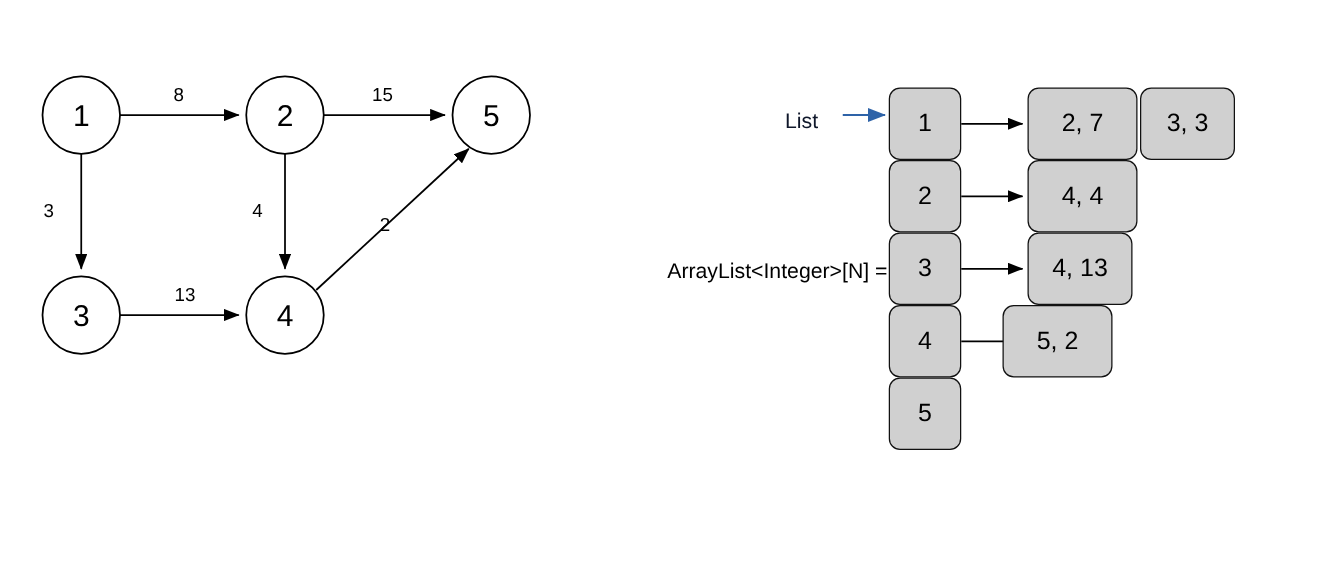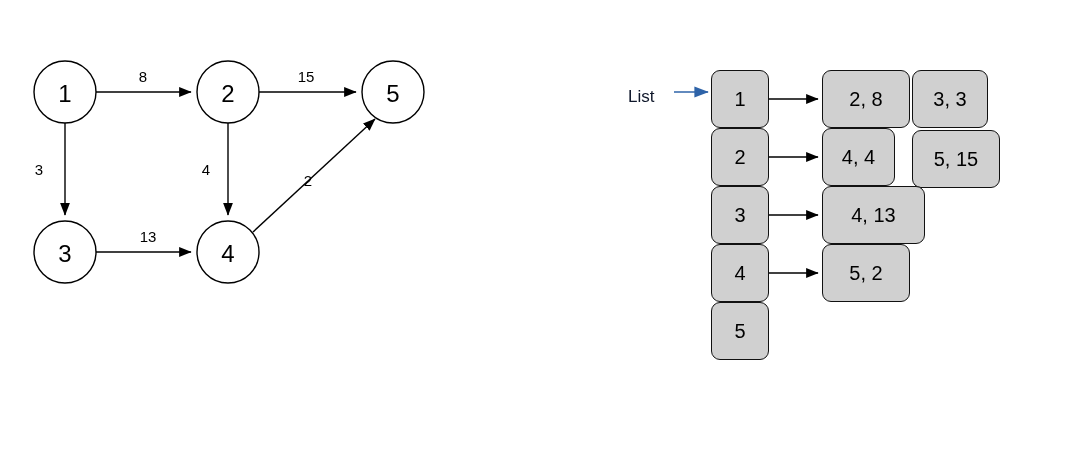--- a/index.html
+++ b/index.html
@@ -158,20 +158,21 @@
       <text class="edge-weight" x="306" y="76">15</text>
       <text class="edge-weight" x="39" y="169">3</text>
       <text class="edge-weight" x="206" y="169">4</text>
       <text class="edge-weight" x="148" y="236">13</text>
       <text class="edge-weight" x="308" y="180">2</text>
     </svg>
   </div>
 
   <div id="list-panel">
 
+    <div id="arraylist-caption">ArrayList&lt;Integer&gt;[N] =</div>
 
     <div id="list-pointer-label">List</div>
 
     <svg id="list-pointer-arrow" width="42" height="20">
       <defs>
         <marker id="arrowhead-blue" markerWidth="9" markerHeight="7" refX="8.5" refY="3.5" orient="auto" markerUnits="strokeWidth">
           <polygon points="0 0, 9 3.5, 0 7" fill="#2E63A8"></polygon>
         </marker>
       </defs>
       <line x1="0" y1="10" x2="34" y2="10" stroke="#2E63A8" stroke-width="1.6" marker-end="url(#arrowhead-blue)"></line>
@@ -183,24 +184,23 @@
       <line class="edge-line" x1="299" y1="215" x2="348" y2="215" marker-end="url(#arrowhead)"></line>
       <line class="edge-line" x1="299" y1="273" x2="348" y2="273" marker-end="url(#arrowhead)"></line>
     </svg>
 
     <div class="cell index-cell" style="top:70px;">1</div>
     <div class="cell index-cell" style="top:128px;">2</div>
     <div class="cell index-cell" style="top:186px;">3</div>
     <div class="cell index-cell" style="top:244px;">4</div>
     <div class="cell index-cell" style="top:302px;">5</div>
 
-    <div class="cell value-cell" style="left:352px; top:70px; width:88px;">2, 8</div>
+    <div class="cell value-cell" style="left:352px; top:70px; width:88px;">2, 7</div>
     <div class="cell value-cell" style="left:442px; top:70px; width:76px;">3, 3</div>
 
-    <div class="cell value-cell" style="left:352px; top:128px; width:73px;">4, 4</div>
-    <div class="cell value-cell" style="left:442px; top:130px; width:88px;">5, 15</div>
-
-    <div class="cell value-cell" style="left:352px; top:186px; width:103px;">4, 13</div>
-
-    <div class="cell value-cell" style="left:352px; top:244px; width:88px;">5, 2</div>
+    <div class="cell value-cell" style="left:352px; top:128px; width:88px;">4, 4</div>
+
+    <div class="cell value-cell" style="left:352px; top:186px; width:84px;">4, 13</div>
+
+    <div class="cell value-cell" style="left:332px; top:244px; width:88px;">5, 2</div>
 
   </div>
 </div>
 
 </body></html>

